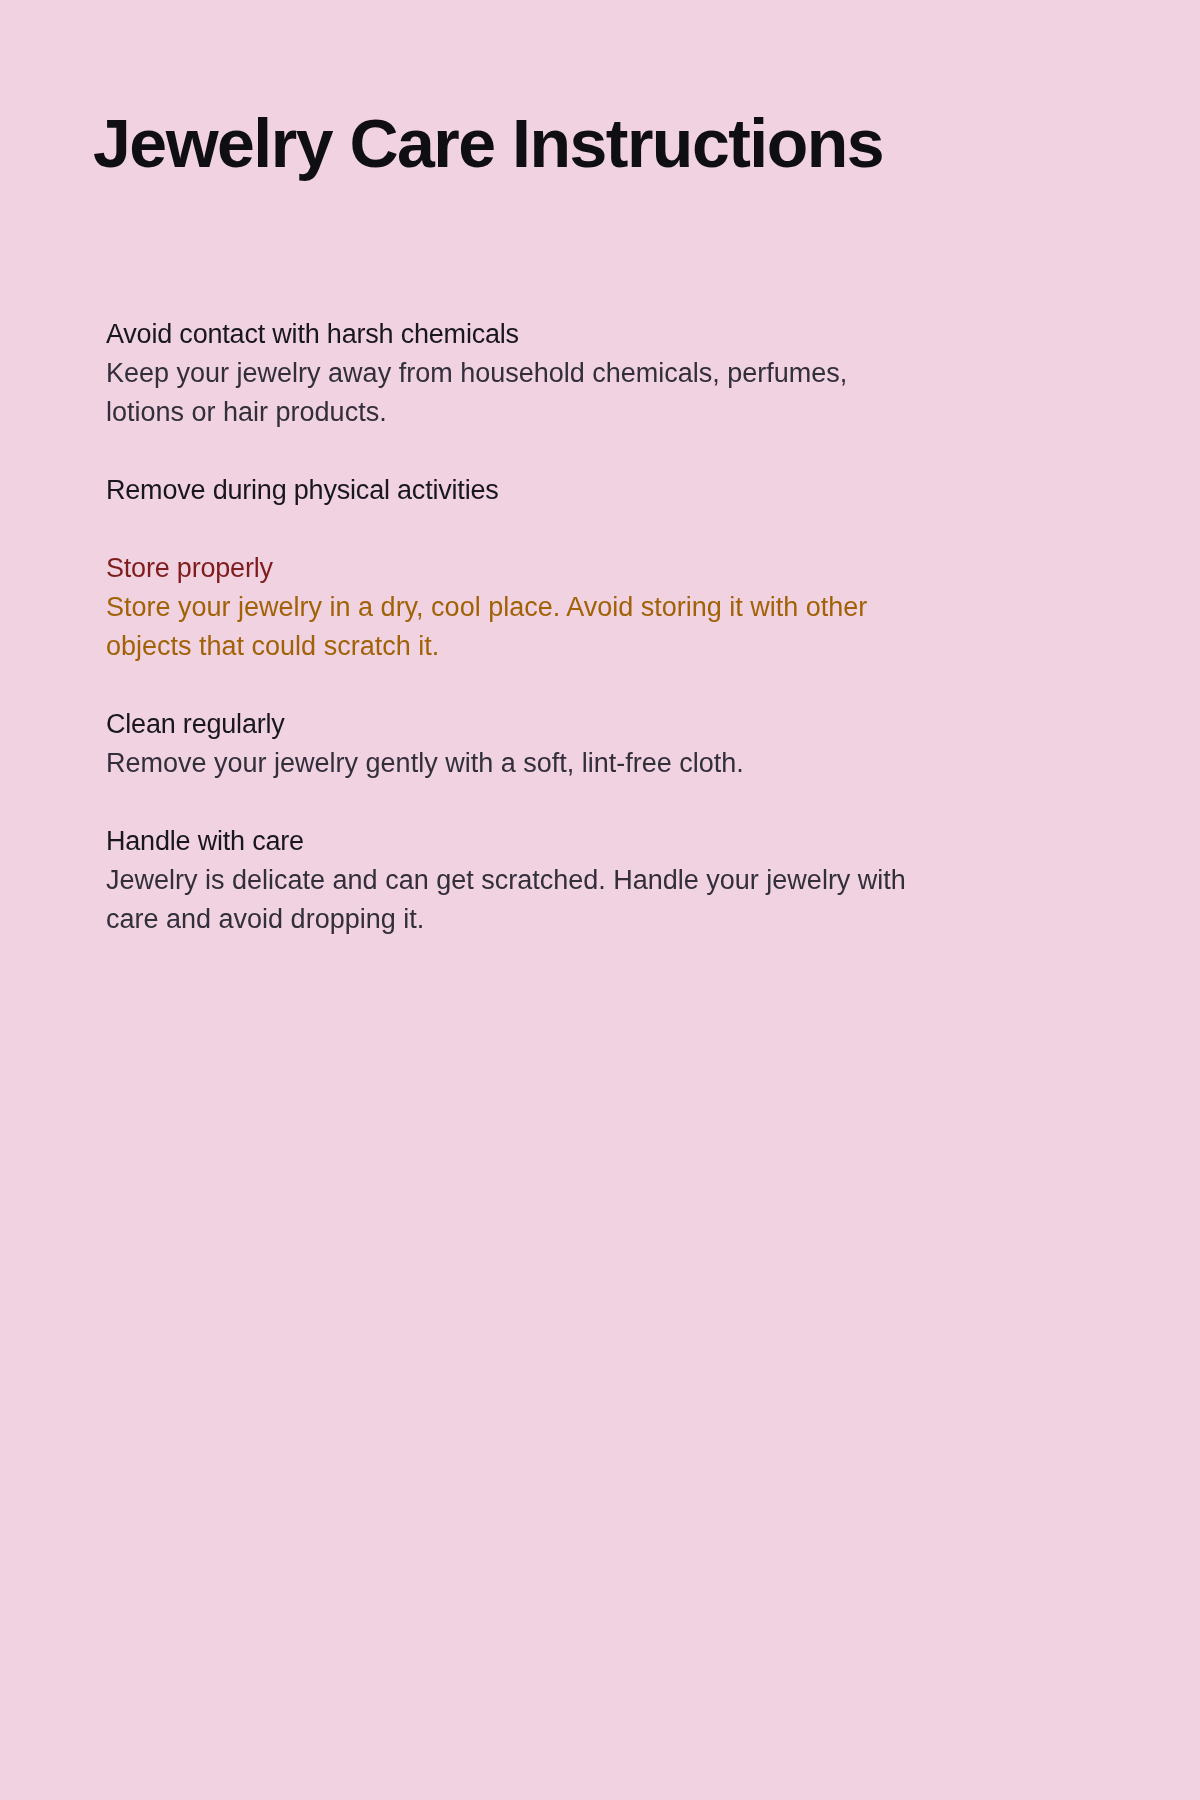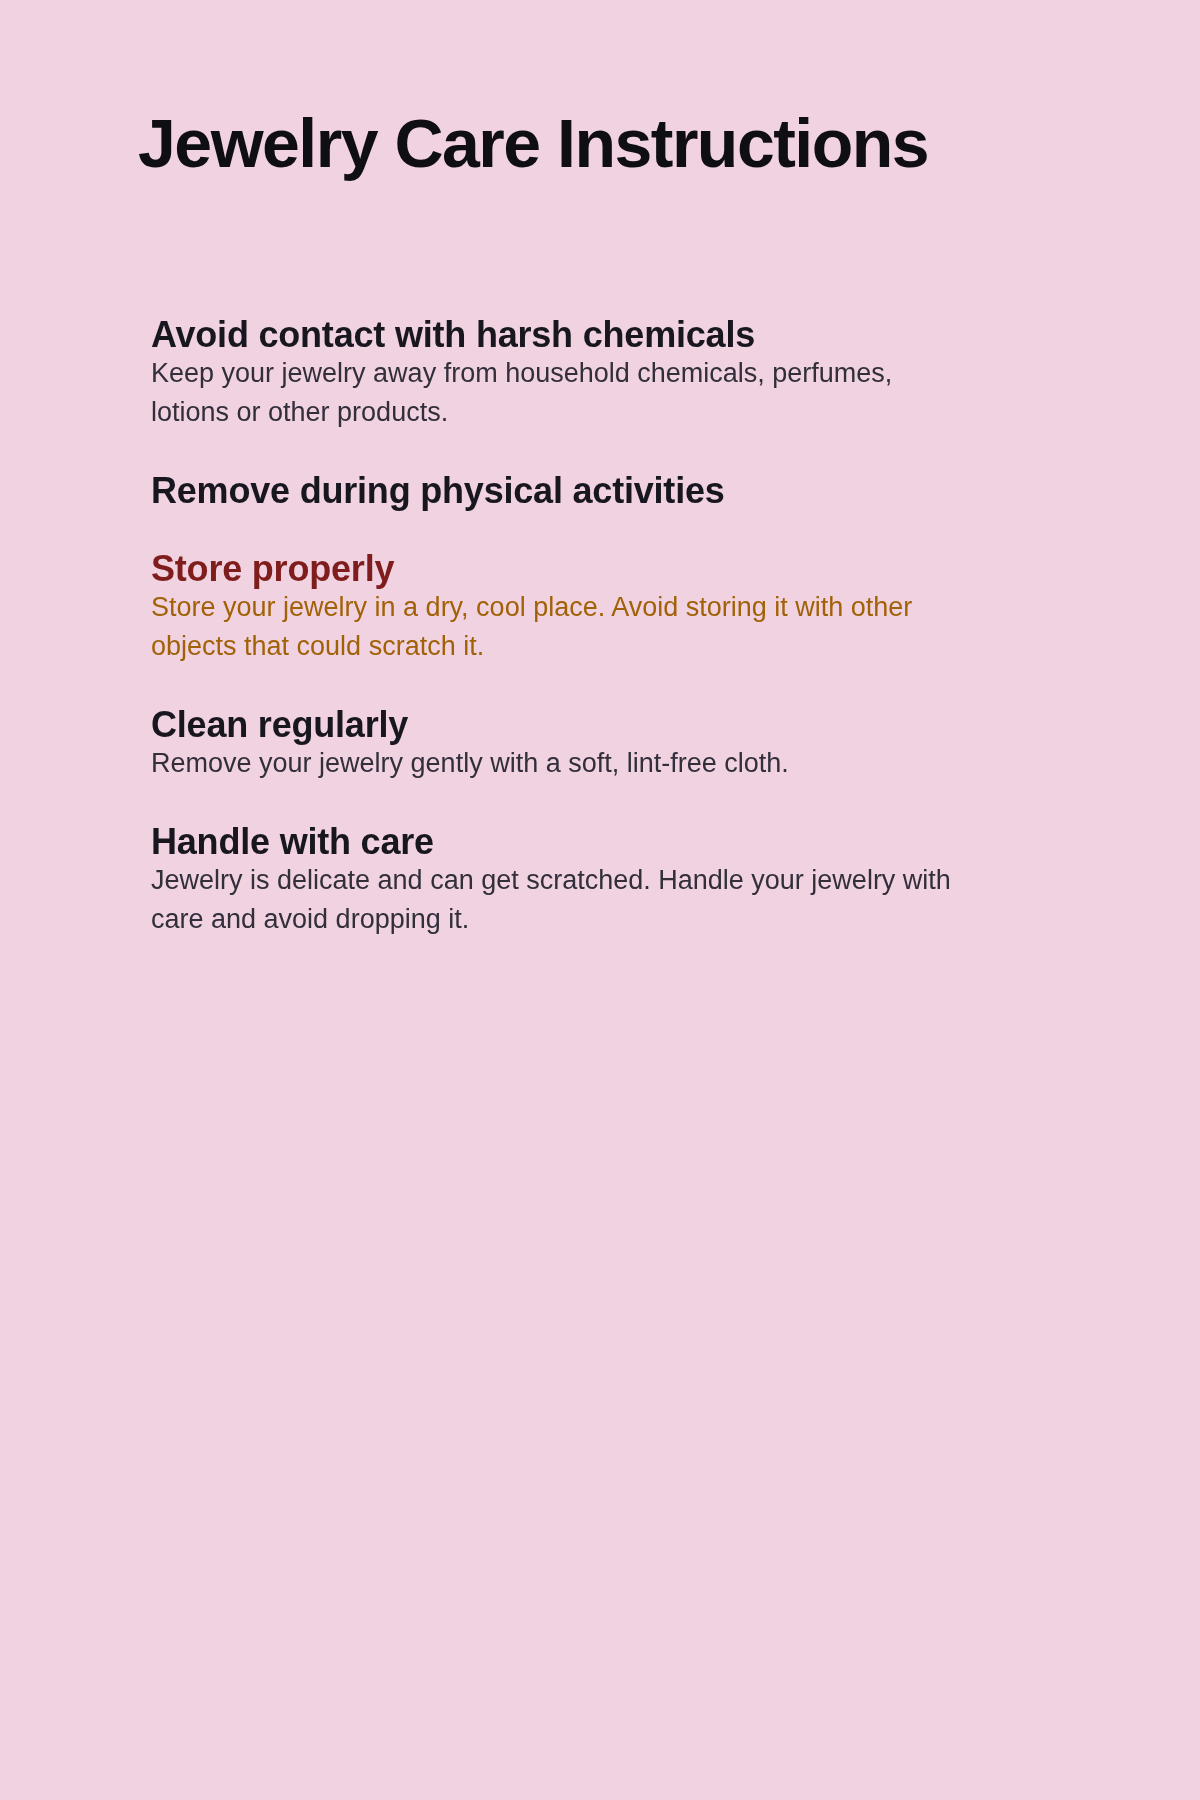--- a/index.html
+++ b/index.html
@@ -11,44 +11,43 @@
     height: 1800px;
     background: #F0D2E1;
     font-family: "Liberation Sans", sans-serif;
     overflow: hidden;
   }
   .page {
     width: 1200px;
     height: 1800px;
     box-sizing: border-box;
     background: #F0D2E1;
-    padding-left: 45px;
   }
   .doc-title {
     margin: 0;
     padding: 102px 0 0 93px;
     font-size: 68px;
     line-height: 1.22;
     font-weight: 700;
     letter-spacing: -1.5px;
     color: #0F0E13;
   }
   .content {
     margin-top: 130px;
     margin-left: 106px;
     width: 810px;
   }
   .section + .section {
     margin-top: 39px;
   }
   .section-heading {
     margin: 0;
-    font-size: 36px;
+    font-size: 27px;
     line-height: 39px;
-    font-weight: 700;
+    font-weight: 400;
     letter-spacing: -0.2px;
     color: #181720;
   }
   .section-body {
     margin: 0;
     font-size: 27px;
     line-height: 39px;
     font-weight: 400;
     color: #322F3B;
   }
@@ -57,21 +56,21 @@
 <body style="background: rgb(240, 210, 225);">
 
 <div class="page" style="background: rgb(240, 210, 225);">
 
   <h1 class="doc-title" style="color: rgb(15, 14, 19);">Jewelry Care Instructions</h1>
 
   <div class="content">
 
     <div class="section">
       <h2 class="section-heading" style="color: rgb(24, 23, 32);">Avoid contact with harsh chemicals</h2>
-      <p class="section-body" style="color: rgb(50, 47, 59);">Keep your jewelry away from household chemicals, perfumes, lotions or other products.</p>
+      <p class="section-body" style="color: rgb(50, 47, 59);">Keep your jewelry away from household chemicals, perfumes, lotions or hair products.</p>
     </div>
 
     <div class="section">
       <h2 class="section-heading" style="color: rgb(24, 23, 32);">Remove during physical activities</h2>
     </div>
 
     <div class="section">
       <h2 class="section-heading" style="color: #7f1d1d;">Store properly</h2>
       <p class="section-body" style="color: #a16207;">Store your jewelry in a dry, cool place. Avoid storing it with other objects that could scratch it.</p>
     </div>

